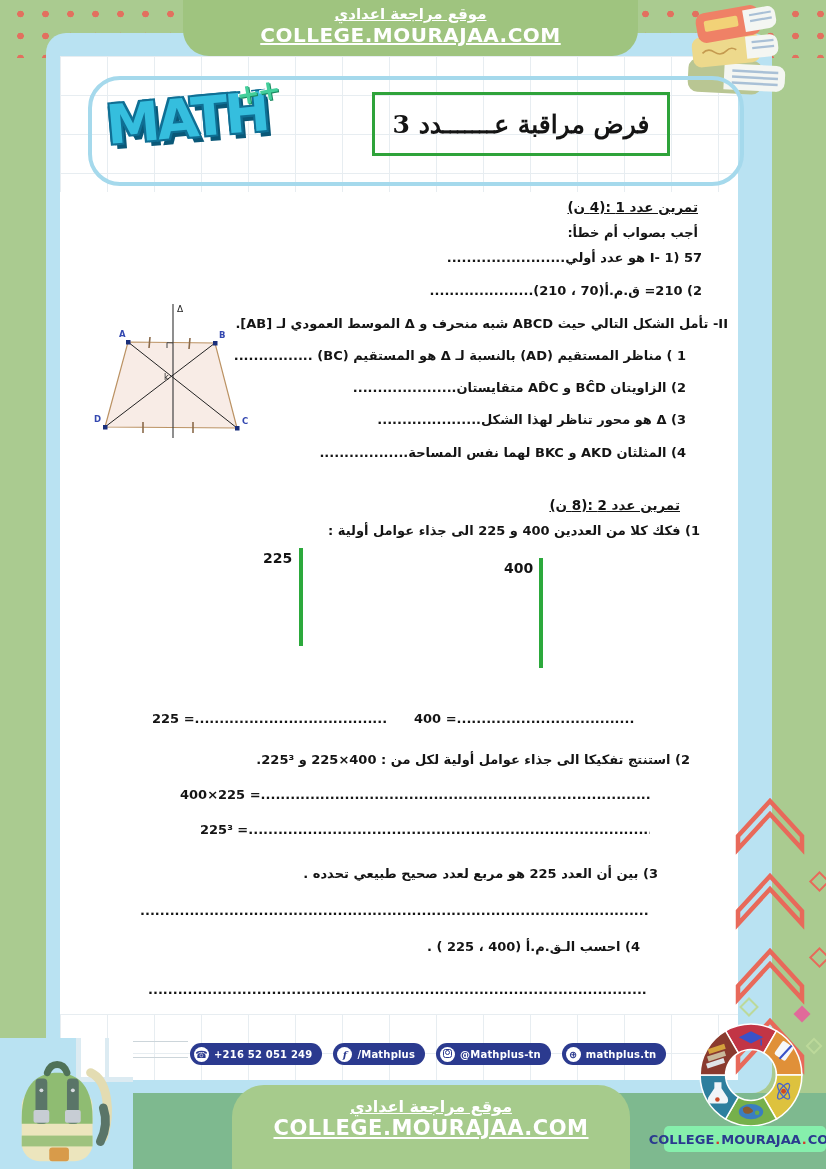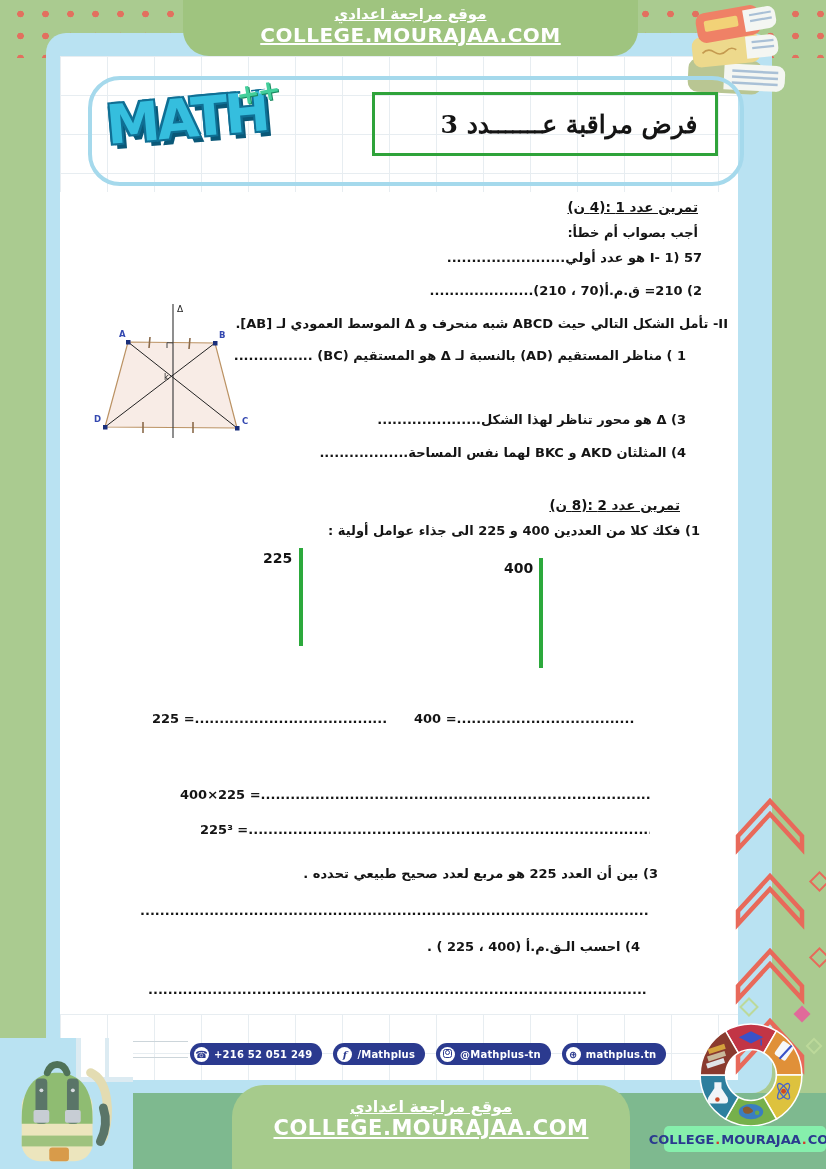--- a/index.html
+++ b/index.html
@@ -25,21 +25,21 @@
   .top-banner .l2{font-size:20px;font-weight:bold;text-decoration:underline;letter-spacing:.5px;}
   
   .header-box{position:absolute;left:88px;top:76px;width:648px;height:102px;border:4px solid #a5d9ec;border-radius:32px;}
   .math-logo{position:absolute;left:106px;top:92px;transform:rotate(-5deg);font-weight:bold;font-size:54px;
     color:#35bede;letter-spacing:-3px;line-height:1;
     text-shadow:2px 2px 0 #0f6f94,-2px 2px 0 #0f6f94,2px -2px 0 #0f6f94,-2px -2px 0 #0f6f94,4px 6px 0 #0a5878;}
   .math-plus{position:absolute;left:236px;top:76px;font-size:28px;font-weight:bold;color:#43cf9b;
     transform:rotate(-10deg);letter-spacing:-2px;text-shadow:1px 1px 0 #1b8a62,-1px -1px 0 #ffffff;}
   .title-box{position:absolute;left:372px;top:92px;width:292px;height:58px;border:3px solid #2fa33a;
     display:flex;align-items:center;justify-content:center;direction:rtl;
-    font-family:"DejaVu Serif",serif;font-size:25px;font-weight:bold;color:#141414;padding-left:48px;}
+    font-family:"DejaVu Serif",serif;font-size:25px;font-weight:bold;color:#141414;}
   
   .ln{position:absolute;font-size:13px;font-weight:bold;color:#141414;white-space:nowrap;}
   .rtl{direction:rtl;}
   .uline{text-decoration:underline;font-size:13.5px;}
   .clip{overflow:hidden;}
   .gline{position:absolute;width:4px;background:#2ca93c;}
   
   .contact-row{position:absolute;left:190px;top:1043px;display:flex;gap:11px;}
   .pill{display:flex;align-items:center;gap:5px;background:#2b3a8f;border-radius:11px;height:22px;
     padding:0 10px 0 4px;cursor:pointer;}
@@ -117,20 +117,21 @@
   <div class="title-box">
     <span>فرض مراقبة عـــــــدد 3</span>
   </div>
 
   <div class="ln rtl uline" style="right:128px;top:199px;">تمرين عدد 1 :(4 ن)</div>
   <div class="ln rtl" style="right:128px;top:225px;">أجب بصواب أم خطأ:</div>
   <div class="ln rtl" style="right:124px;top:250px;">I-    1)      57 هو عدد أولي........................</div>
   <div class="ln rtl" style="right:124px;top:283px;">2)      210=  ق.م.أ(70 ، 210).....................</div>
   <div class="ln rtl" style="right:98px;top:316px;">II- تأمل الشكل التالي حيث   ABCD   شبه منحرف و   Δ   الموسط العمودي لـ   [AB].</div>
   <div class="ln rtl" style="right:140px;top:348px;">1 )      مناظر المستقيم  (AD)  بالنسبة لـ Δ   هو المستقيم  (BC)  ................</div>
+  <div class="ln rtl" style="right:140px;top:380px;">2)      الزاويتان   BĈD  و  AD̂C     متقايستان.....................</div>
   <div class="ln rtl" style="right:140px;top:412px;">3)      Δ       هو محور تناظر لهذا الشكل.....................</div>
   <div class="ln rtl" style="right:140px;top:445px;">4)      المثلثان   AKD   و   BKC    لهما نفس المساحة..................</div>
 
   <svg style="position:absolute;left:88px;top:300px;" width="168" height="140" viewBox="0 0 168 140">
     <polygon points="40,42 127,43 149,128 17,127" fill="#f8ece6" stroke="#bb9263" stroke-width="1.2"></polygon>
     <line x1="85" y1="4" x2="85" y2="138" stroke="#444" stroke-width="1.2"></line>
     <line x1="40" y1="42" x2="149" y2="128" stroke="#222" stroke-width="1"></line>
     <line x1="127" y1="43" x2="17" y2="127" stroke="#222" stroke-width="1"></line>
     <path d="M79,48 L79,42.7 L85,42.9" fill="none" stroke="#444" stroke-width="1"></path>
     <line x1="62" y1="37" x2="61" y2="48" stroke="#8a6a4a" stroke-width="1.6"></line>
@@ -153,20 +154,21 @@
   <div class="ln rtl" style="right:126px;top:523px;">1)    فكك كلا من العددين  400 و 225 الى جذاء عوامل أولية :</div>
 
   <div class="ln" style="left:263px;top:550px;font-size:14px;">225</div>
   <div class="gline" style="left:299px;top:548px;height:98px;"></div>
   <div class="ln" style="left:504px;top:560px;font-size:14px;">400</div>
   <div class="gline" style="left:539px;top:558px;height:110px;"></div>
 
   <div class="ln" style="left:152px;top:711px;">225   =.......................................</div>
   <div class="ln" style="left:414px;top:711px;text-align:right;">400   =....................................</div>
 
+  <div class="ln rtl" style="right:136px;top:752px;">2)   استنتج تفكيكا الى جذاء عوامل أولية لكل من :   400×225    و    225³.</div>
   <div class="ln clip" style="left:180px;top:787px;width:470px;">400×225   =......................................................................................</div>
   <div class="ln clip" style="left:200px;top:822px;width:450px;">225³   =........................................................................................</div>
 
   <div class="ln rtl" style="right:168px;top:866px;">3)  بين أن العدد 225 هو مربع لعدد صحيح طبيعي تحدده  .</div>
   <div class="ln clip" style="left:140px;top:903px;width:510px;">..........................................................................................................................................</div>
 
   <div class="ln rtl" style="right:186px;top:939px;">4)  احسب الـق.م.أ  (400 ، 225 )  .</div>
   <div class="ln clip" style="left:148px;top:982px;width:500px;">..........................................................................................................................................</div>
 
   <div class="ruled" style="left:88px;top:1041px;width:100px;"></div>

